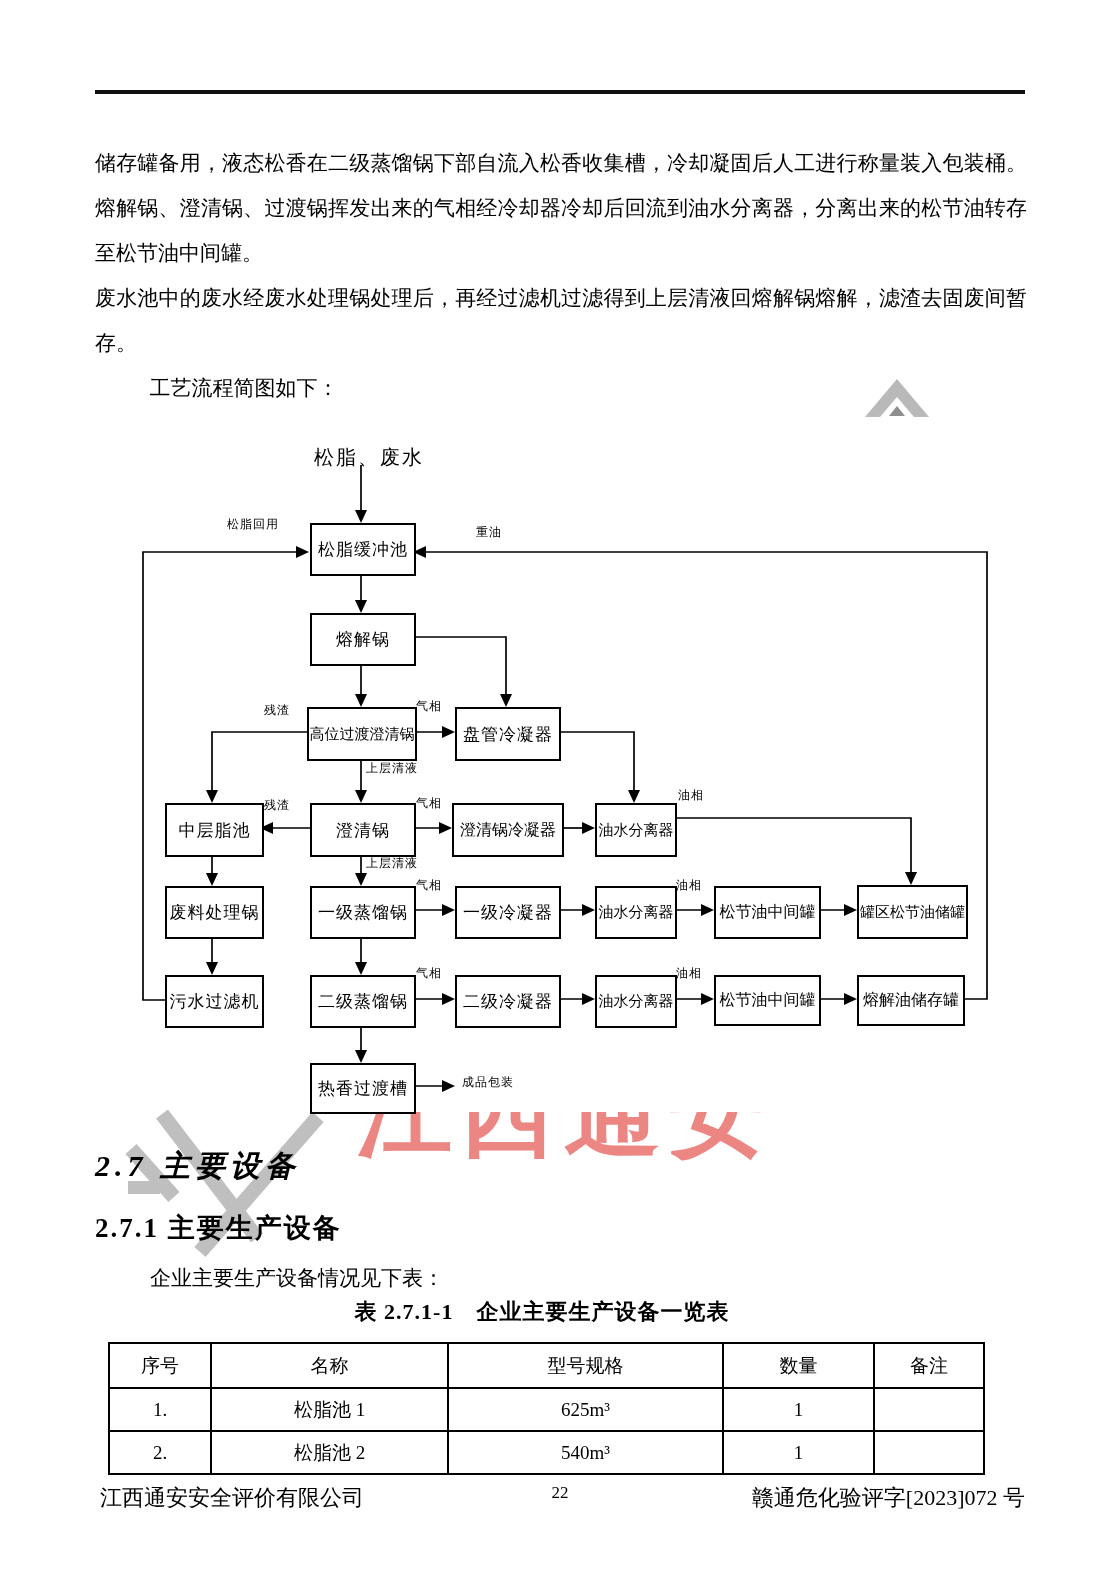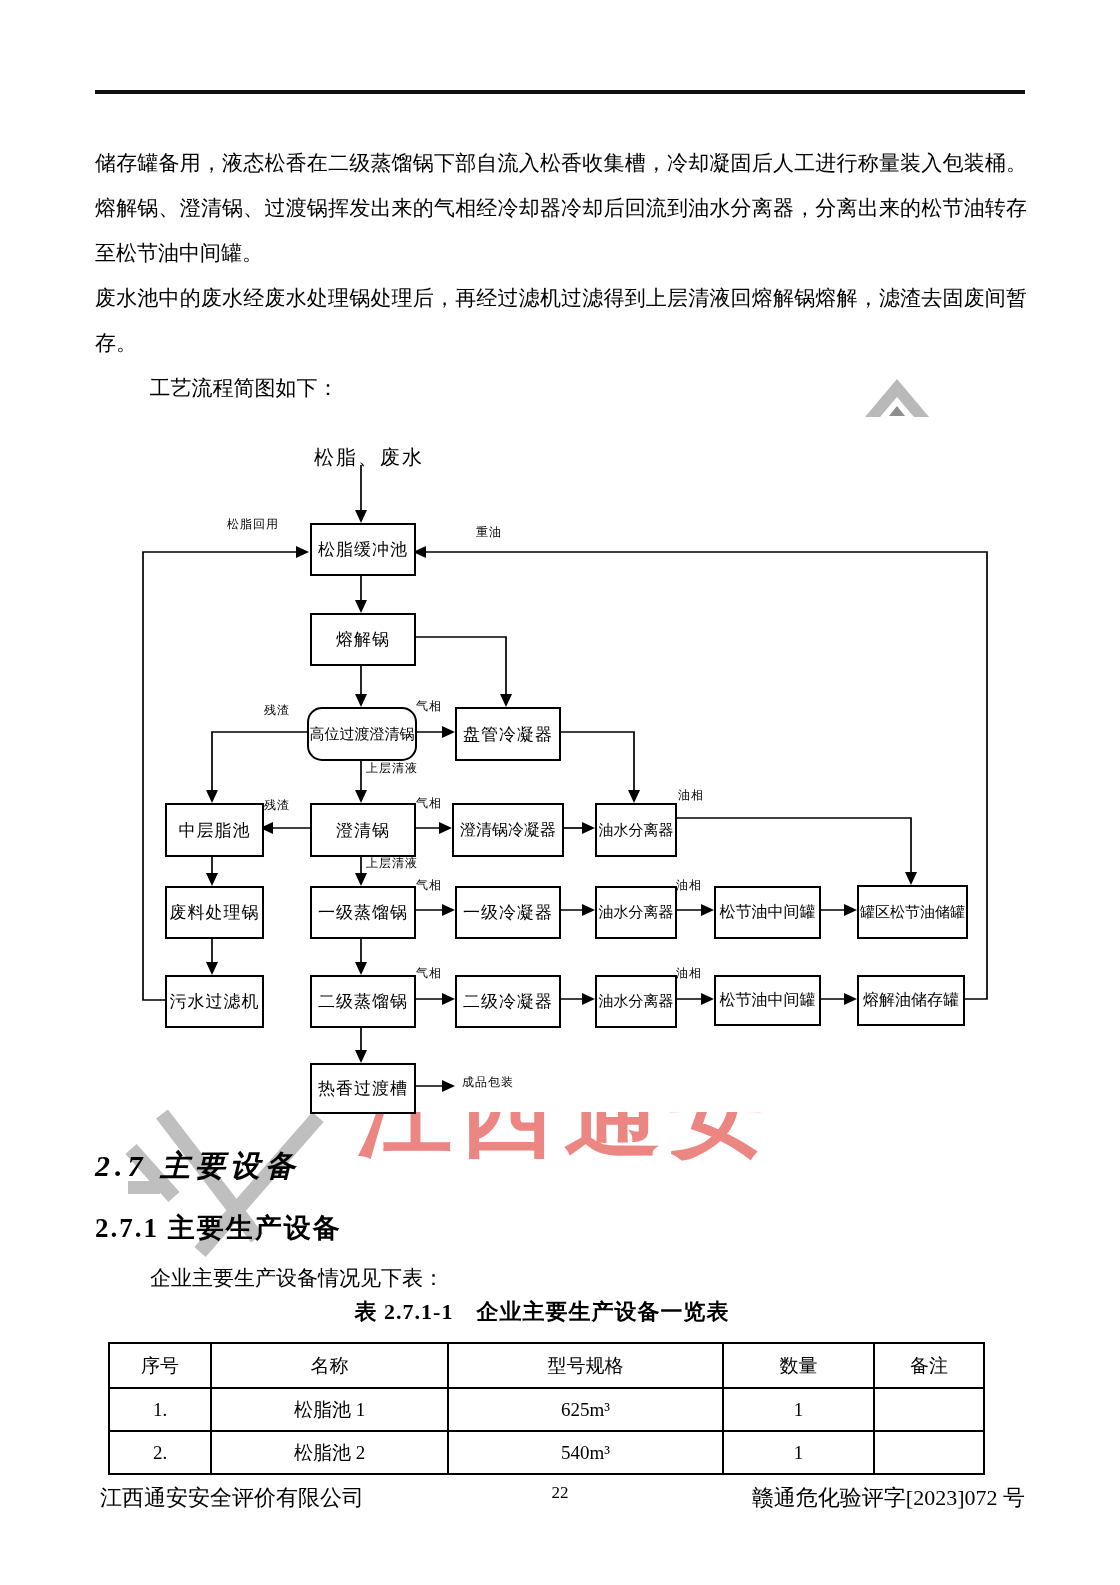--- a/index.html
+++ b/index.html
@@ -126,21 +126,21 @@
       <polygon points="273,822 273,834 260,828"></polygon>
       <polygon points="426,546 426,558 413,552"></polygon>
     </g>
   </svg>
 
   <span class="srctext" style="left:314px;top:432px;">松脂、废水</span>
   <span class="flabel" style="left:462px;top:1074px;">成品包装</span>
 
   <div class="fbox" style="left:310px;top:523px;width:102px;height:49px;">松脂缓冲池</div>
   <div class="fbox" style="left:310px;top:613px;width:102px;height:49px;">熔解锅</div>
-  <div class="fbox" style="left:307px;top:707px;width:106px;height:50px;font-size:15px;letter-spacing:0;border-radius:15px;">高位过渡澄清锅</div>
+  <div class="fbox" style="left:307px;top:707px;width:106px;height:50px;font-size:15px;letter-spacing:0;">高位过渡澄清锅</div>
   <div class="fbox" style="left:455px;top:707px;width:102px;height:50px;">盘管冷凝器</div>
   <div class="fbox" style="left:165px;top:803px;width:95px;height:50px;">中层脂池</div>
   <div class="fbox" style="left:310px;top:803px;width:102px;height:50px;">澄清锅</div>
   <div class="fbox" style="left:452px;top:803px;width:108px;height:50px;font-size:16px;letter-spacing:0;">澄清锅冷凝器</div>
   <div class="fbox" style="left:595px;top:803px;width:78px;height:50px;font-size:15px;letter-spacing:0;">油水分离器</div>
   <div class="fbox" style="left:165px;top:886px;width:95px;height:49px;">废料处理锅</div>
   <div class="fbox" style="left:310px;top:886px;width:102px;height:49px;">一级蒸馏锅</div>
   <div class="fbox" style="left:455px;top:886px;width:102px;height:49px;">一级冷凝器</div>
   <div class="fbox" style="left:595px;top:886px;width:78px;height:49px;font-size:15px;letter-spacing:0;">油水分离器</div>
   <div class="fbox" style="left:714px;top:886px;width:103px;height:49px;font-size:16px;letter-spacing:0;">松节油中间罐</div>

